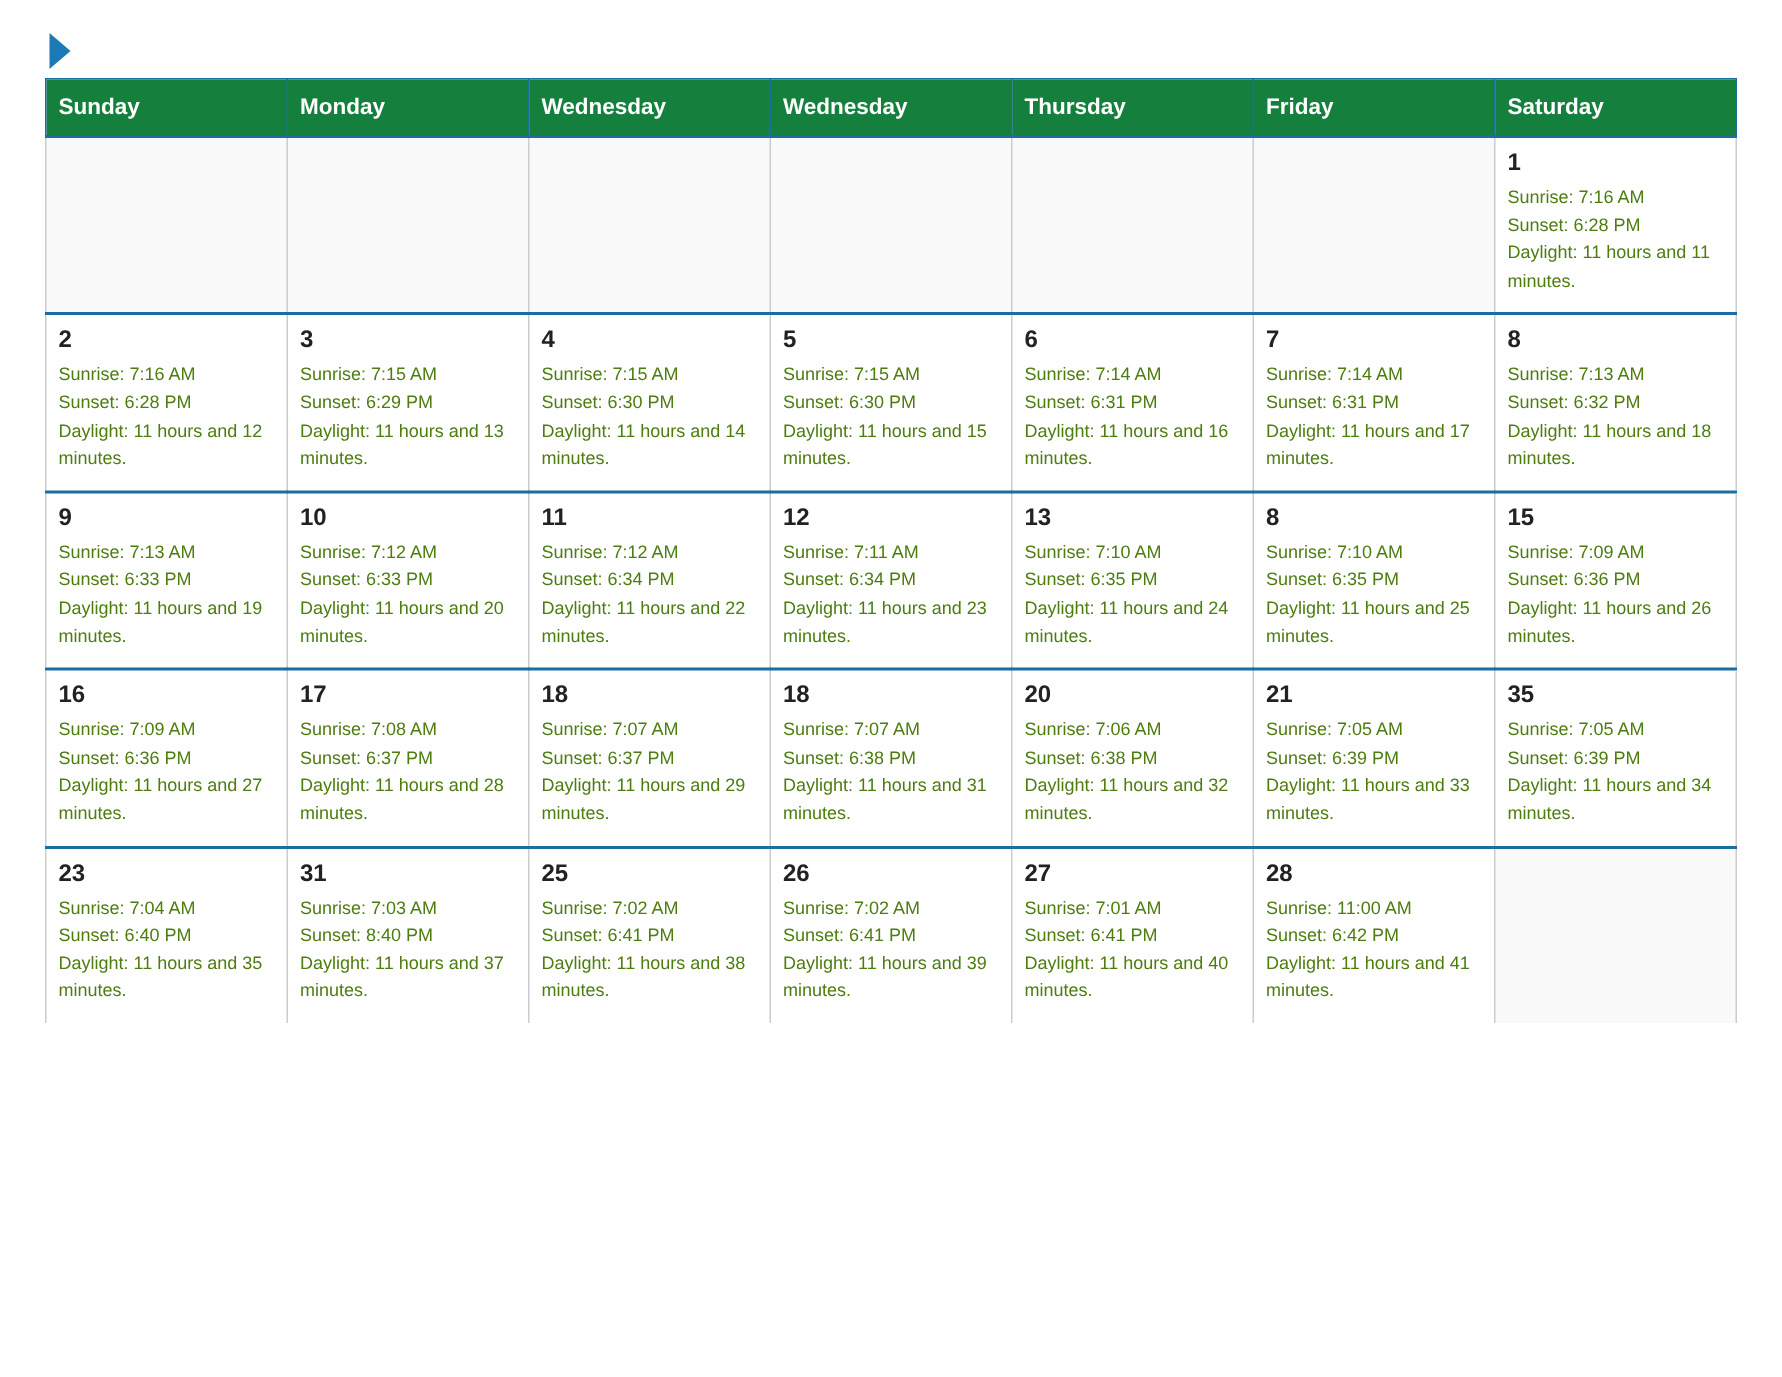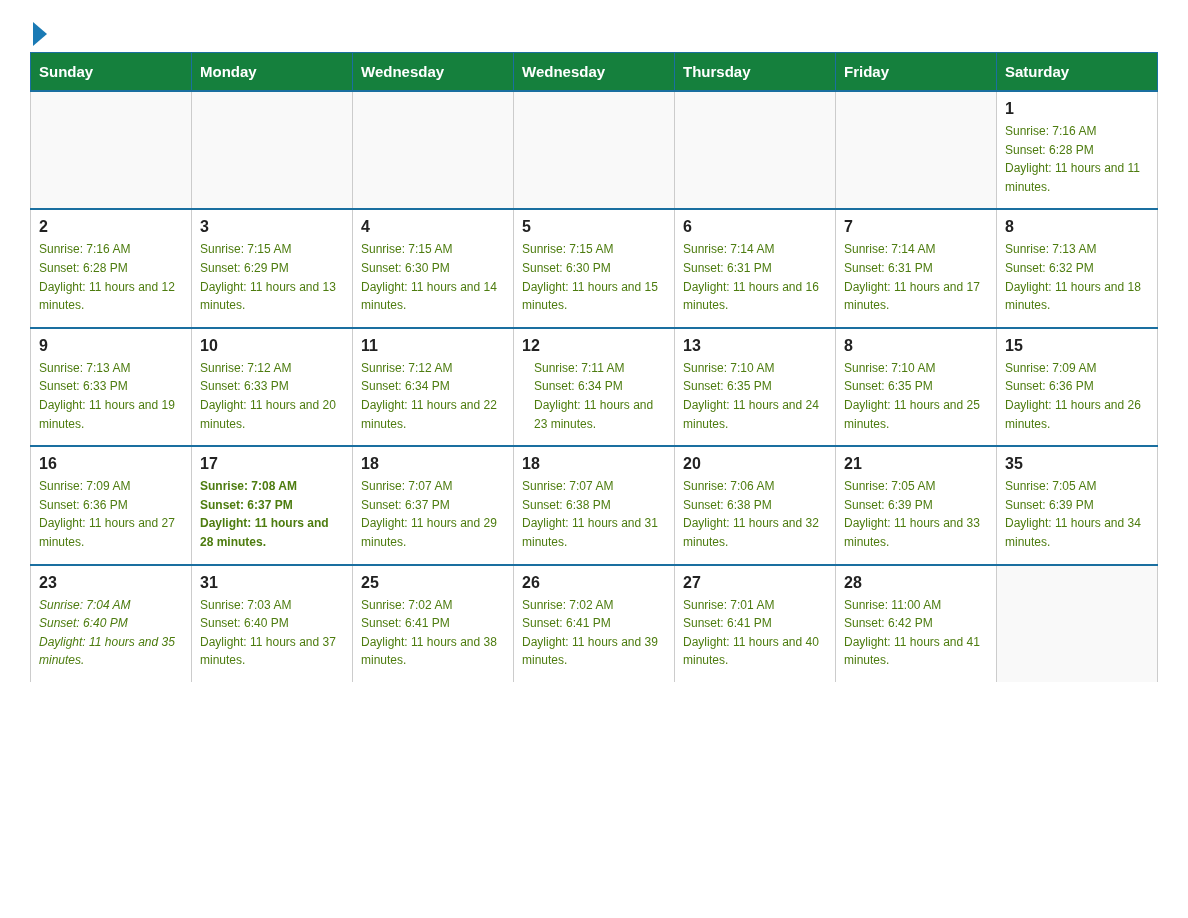--- a/index.html
+++ b/index.html
@@ -209,21 +209,21 @@
 Daylight: 11 hours and 20 minutes.</div>
         </td>
         <td>
           <span class="day-number">11</span>
           <div class="day-info" style="white-space: pre-line;">Sunrise: 7:12 AM
 Sunset: 6:34 PM
 Daylight: 11 hours and 22 minutes.</div>
         </td>
         <td>
           <span class="day-number">12</span>
-          <div class="day-info" style="white-space: pre-line; margin-left: 12px;">Sunrise: 7:11 AM
+          <div class="day-info" style="white-space: pre-line;">Sunrise: 7:11 AM
 Sunset: 6:34 PM
 Daylight: 11 hours and 23 minutes.</div>
         </td>
         <td>
           <span class="day-number">13</span>
           <div class="day-info" style="white-space: pre-line;">Sunrise: 7:10 AM
 Sunset: 6:35 PM
 Daylight: 11 hours and 24 minutes.</div>
         </td>
         <td>
@@ -241,21 +241,21 @@
       </tr>
       <tr>
         <td>
           <span class="day-number">16</span>
           <div class="day-info" style="white-space: pre-line;">Sunrise: 7:09 AM
 Sunset: 6:36 PM
 Daylight: 11 hours and 27 minutes.</div>
         </td>
         <td>
           <span class="day-number">17</span>
-          <div class="day-info" style="white-space: pre-line; font-weight: bold;">Sunrise: 7:08 AM
+          <div class="day-info" style="white-space: pre-line;">Sunrise: 7:08 AM
 Sunset: 6:37 PM
 Daylight: 11 hours and 28 minutes.</div>
         </td>
         <td>
           <span class="day-number">18</span>
           <div class="day-info" style="white-space: pre-line;">Sunrise: 7:07 AM
 Sunset: 6:37 PM
 Daylight: 11 hours and 29 minutes.</div>
         </td>
         <td>
@@ -279,28 +279,28 @@
         <td>
           <span class="day-number">35</span>
           <div class="day-info" style="white-space: pre-line;">Sunrise: 7:05 AM
 Sunset: 6:39 PM
 Daylight: 11 hours and 34 minutes.</div>
         </td>
       </tr>
       <tr>
         <td>
           <span class="day-number">23</span>
-          <div class="day-info" style="white-space: pre-line; font-style: italic;">Sunrise: 7:04 AM
+          <div class="day-info" style="white-space: pre-line;">Sunrise: 7:04 AM
 Sunset: 6:40 PM
 Daylight: 11 hours and 35 minutes.</div>
         </td>
         <td>
           <span class="day-number">31</span>
           <div class="day-info" style="white-space: pre-line;">Sunrise: 7:03 AM
-Sunset: 6:40 PM
+Sunset: 8:40 PM
 Daylight: 11 hours and 37 minutes.</div>
         </td>
         <td>
           <span class="day-number">25</span>
           <div class="day-info" style="white-space: pre-line;">Sunrise: 7:02 AM
 Sunset: 6:41 PM
 Daylight: 11 hours and 38 minutes.</div>
         </td>
         <td>
           <span class="day-number">26</span>

